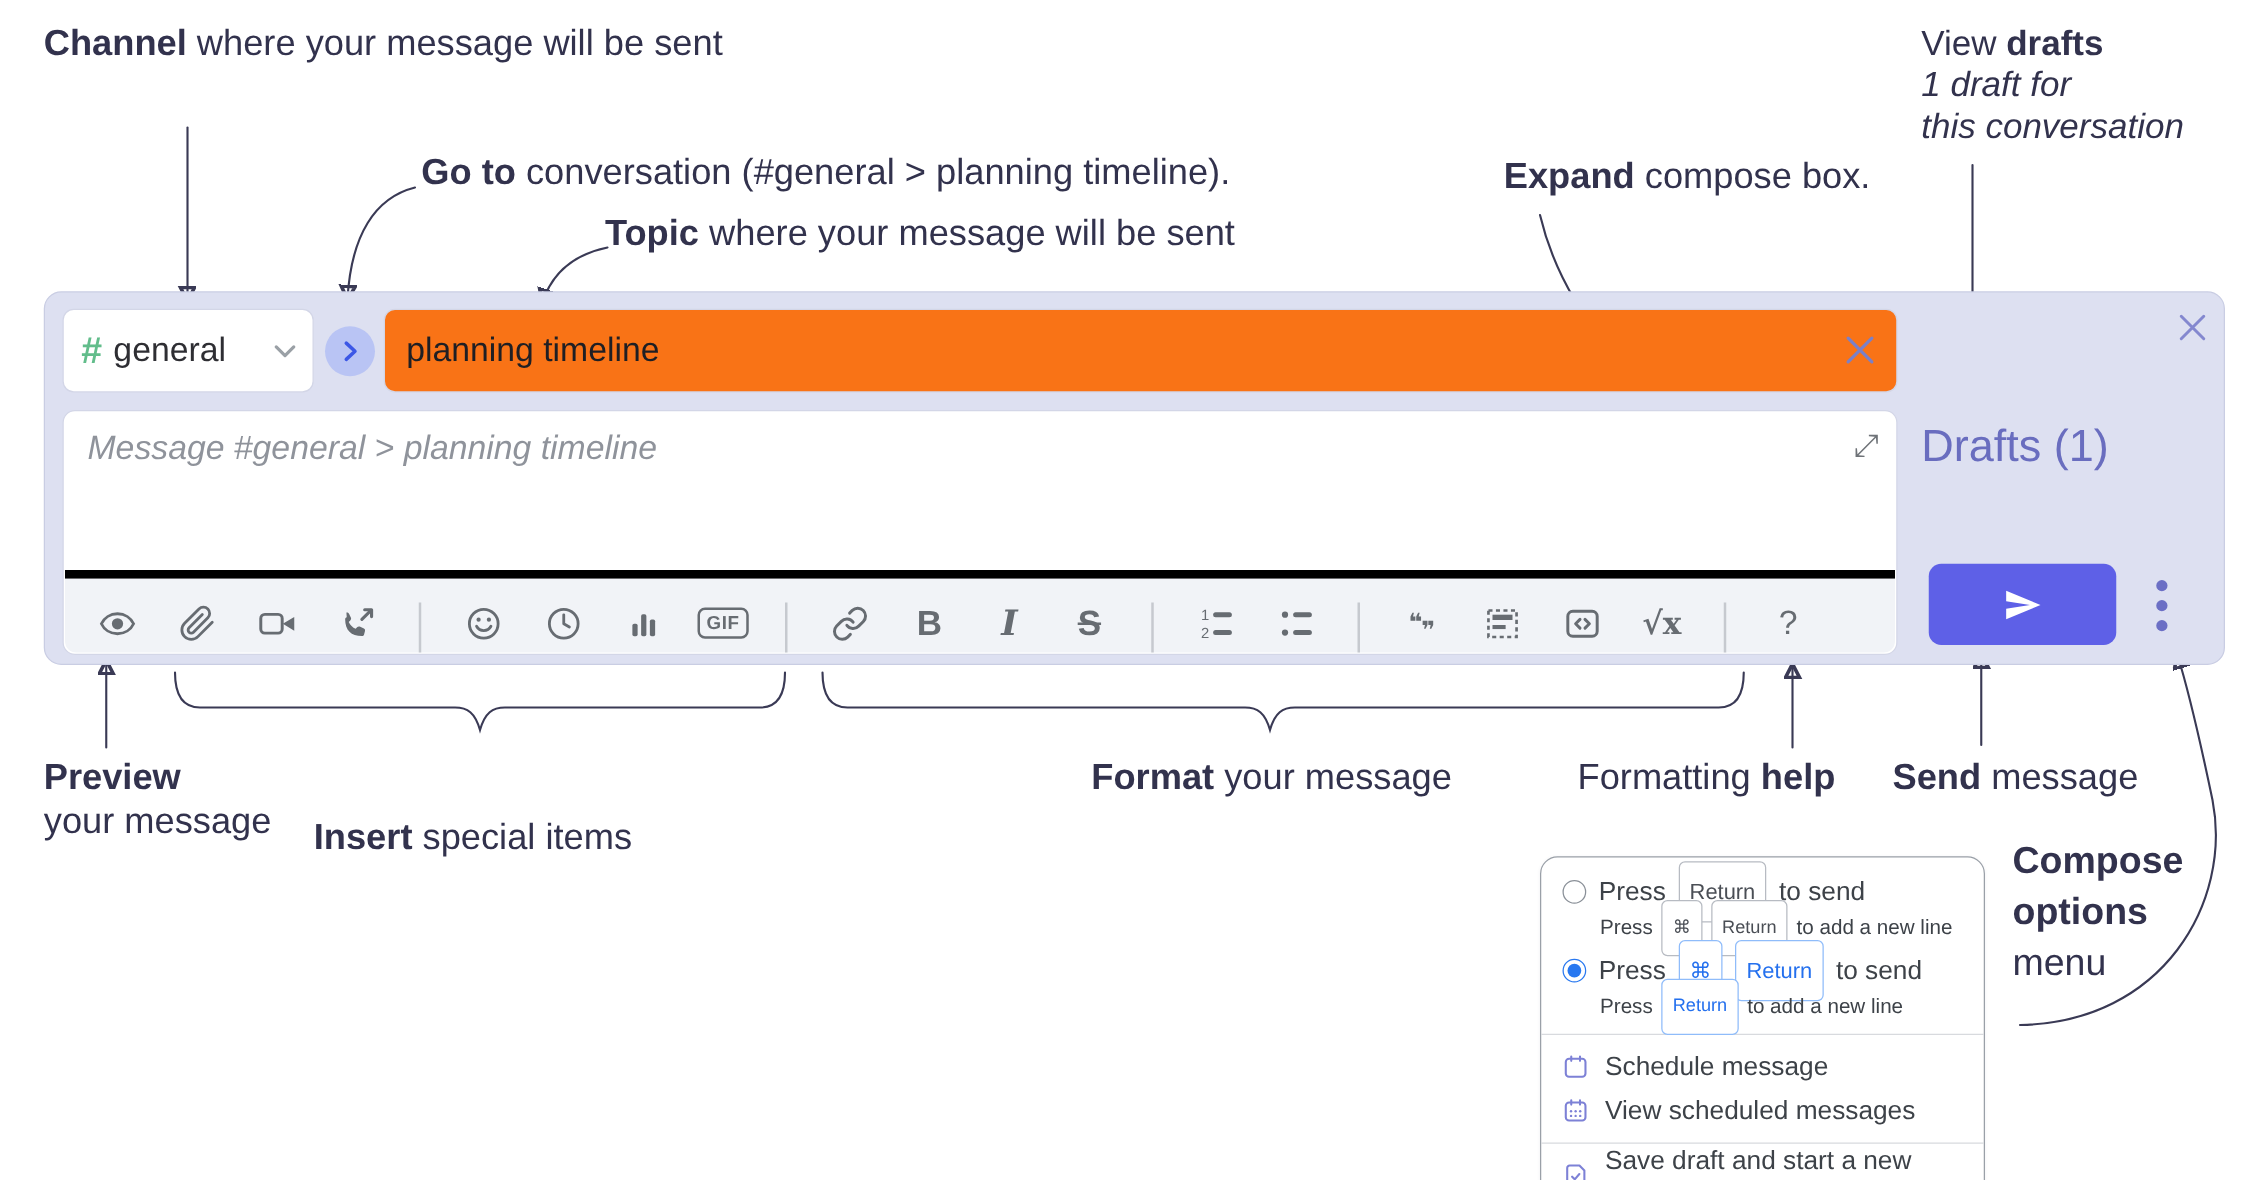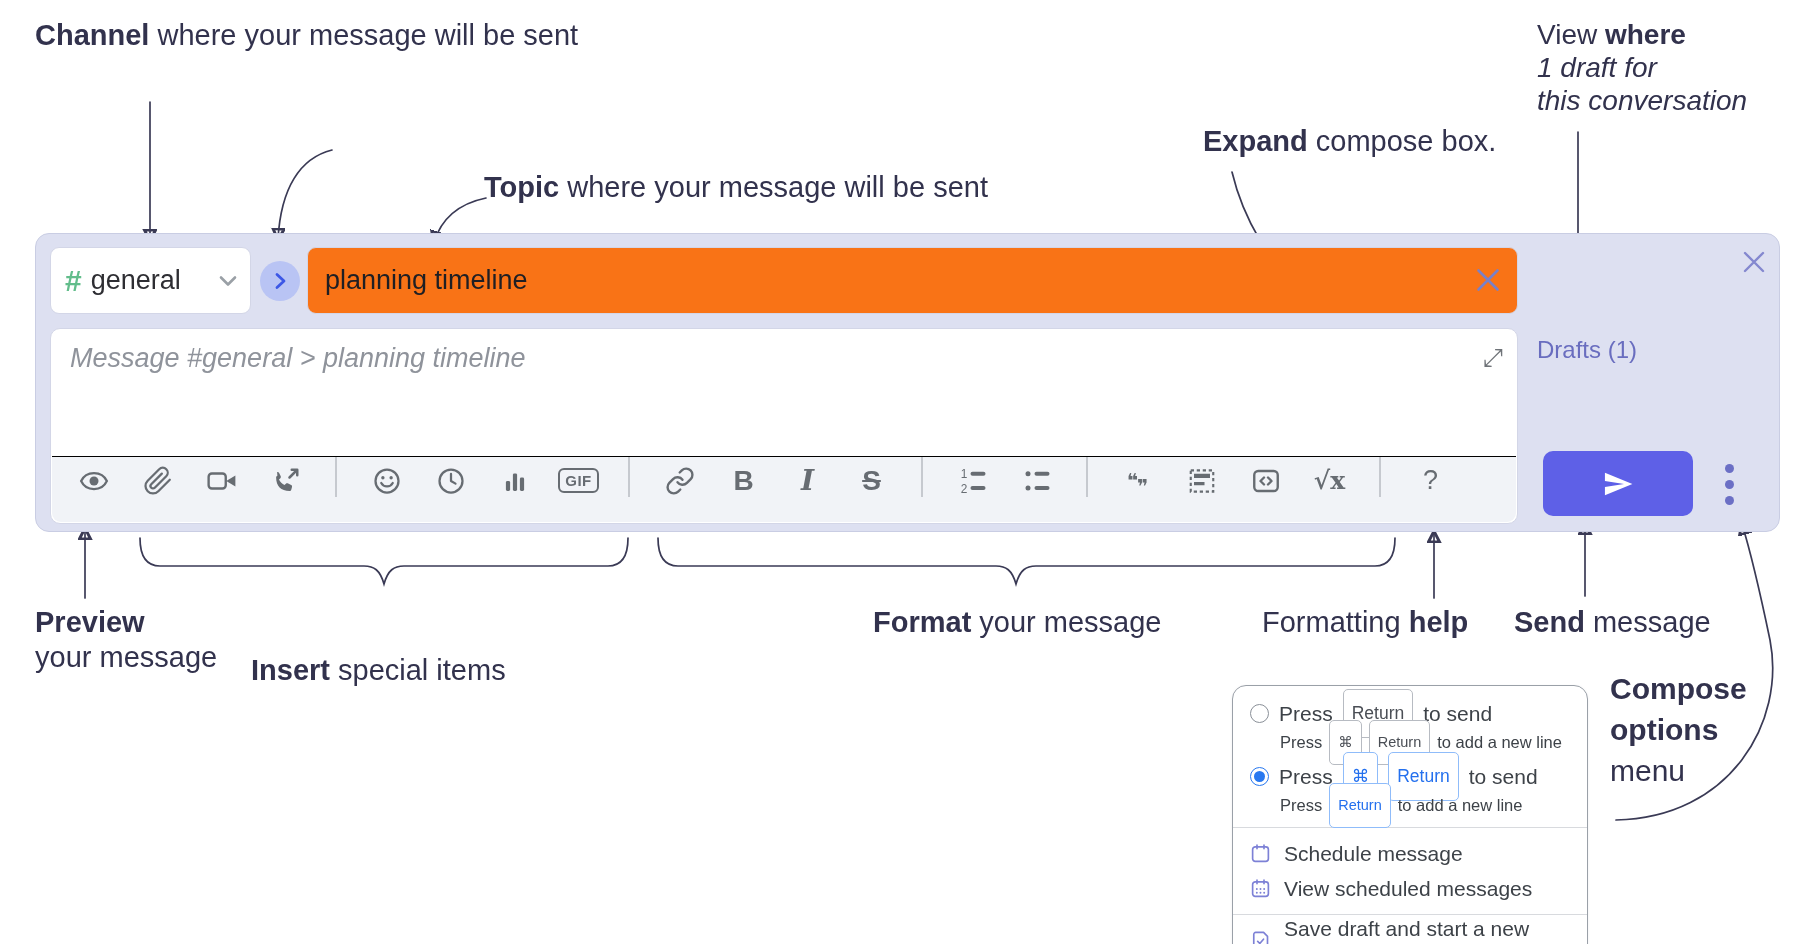--- a/index.html
+++ b/index.html
@@ -29,35 +29,35 @@
   .topic-clear{position:absolute;right:15px;top:18px;width:30px;height:30px;display:flex;
                align-items:center;justify-content:center;cursor:pointer;}
   .msg-area{position:absolute;left:14px;top:94px;width:1468px;height:196px;background:#fff;
             border:1px solid #d3d6e7;border-radius:10px;box-sizing:border-box;}
   .msg-input{position:absolute;left:0;top:0;width:100%;height:126px;border:none;background:transparent;
              resize:none;outline:none;font-size:27px;color:#2e2e33;padding:14px 60px 0 19px;box-sizing:border-box;
              font-family:"Liberation Sans","DejaVu Sans",sans-serif;font-style:italic;}
   .msg-input::placeholder{color:#8f939b;opacity:1;}
   .expand-btn{position:absolute;right:14px;top:16px;font-size:25px;color:#6f7378;cursor:pointer;line-height:1;}
   .toolbar{position:absolute;left:1px;right:1px;bottom:1px;height:66px;background:#f1f3f7;
-           border-top:1px solid #000000;border-radius:0 0 9px 9px;display:flex;align-items:flex-start;
+           border-top:7px solid #000000;border-radius:0 0 9px 9px;display:flex;align-items:flex-end;
            padding-left:18px;gap:17px;box-sizing:border-box;}
   .tb-btn{width:47px;height:47px;display:flex;align-items:center;justify-content:center;
           color:#676c72;cursor:pointer;border-radius:6px;flex:0 0 auto;}
   .tb-divider{width:2px;height:40px;background:#c6c9cf;margin:0 9px;flex:0 0 auto;}
   .tb-bold{font-size:28px;font-weight:700;}
   .tb-italic{font-size:28px;font-weight:600;font-style:italic;font-family:"DejaVu Serif",serif;}
   .tb-strike{font-size:28px;font-weight:600;text-decoration:line-through;}
   .tb-math{font-size:25px;font-weight:600;font-family:"DejaVu Serif",serif;}
   .tb-help{font-size:27px;font-weight:500;}
   .tb-gifbox{border:2.5px solid currentColor;border-radius:6px;font-size:15px;font-weight:700;
              padding:3px 5px;letter-spacing:0.5px;line-height:1;}
   .q-open,.q-close{font-size:19px;line-height:1;font-weight:700;}
   .q-close{margin:12px 0 0 -1px;}
-  .drafts-link{position:absolute;left:1501px;top:102px;font-size:24px;color:#696dbf;cursor:pointer;}
+  .drafts-link{position:absolute;left:1501px;top:102px;font-size:36px;color:#696dbf;cursor:pointer;}
   .close-x{position:absolute;left:1703px;top:13px;width:30px;height:30px;cursor:pointer;}
   .send-btn{position:absolute;left:1507px;top:217px;width:150px;height:65px;background:#5e60e7;
             border-radius:10px;display:flex;align-items:center;justify-content:center;cursor:pointer;}
   .ellipsis-btn{position:absolute;left:1680px;top:222px;width:26px;height:56px;display:flex;
                 flex-direction:column;align-items:center;justify-content:center;gap:7px;cursor:pointer;}
   .ellipsis-btn .dot{width:9px;height:9px;border-radius:50%;background:#6b6fc5;}
   
   .menu{position:absolute;left:1232px;top:653px;width:356px;background:#fff;border:1.5px solid #9aa0a8;
         border-radius:14px;box-sizing:border-box;padding:12px 0 10px;color:#3d4248;
         box-shadow:0 1px 3px rgba(60,60,90,.08);margin-top:32px;}
@@ -96,28 +96,31 @@
     <path d="M1434 598 L1434 532" marker-end="url(#ah)"></path>
     <path d="M1585 596 L1585 524" marker-end="url(#ah)"></path>
     <path d="M1616 820 C1730 818 1786 722 1770 640 C1760 592 1750 550 1742 524" marker-end="url(#ah)"></path>
     <path d="M140 538 C140 556 146 566 160 566 L364 566 C374 566 380 570 384 584 C388 570 394 566 404 566 L608 566 C622 566 628 556 628 538"></path>
     <path d="M658 538 C658 556 664 566 678 566 L996 566 C1006 566 1012 570 1016 584 C1020 570 1026 566 1036 566 L1375 566 C1389 566 1395 556 1395 538"></path>
   </svg>
 
   <div class="note" style="left:35px;top:18px;">
     <div><b>Channel</b><span> where your message will be sent</span></div>
   </div>
+  <div class="note" style="left:337px;top:121px;">
+    <b>Go to</b><span> conversation (#general &gt; planning timeline).</span>
+  </div>
   <div class="note" style="left:484px;top:170px;">
     <b>Topic</b><span> where your message will be sent</span>
   </div>
   <div class="note" style="left:1203px;top:124px;">
     <b>Expand</b><span> compose box.</span>
   </div>
   <div class="note" style="left:1537px;top:18px;line-height:33px;font-size:28px;">
-    <div><span>View </span><b>where</b></div>
+    <div><span>View </span><b>drafts</b></div>
     <div class="it">1 draft for</div>
     <div class="it">this conversation</div>
   </div>
 
   <div class="note" style="left:35px;top:605px;">
     <div><b>Preview</b></div>
     <div>your message</div>
   </div>
   <div class="note" style="left:251px;top:605px;margin-top:48px;">
     <b>Insert</b><span> special items</span>

